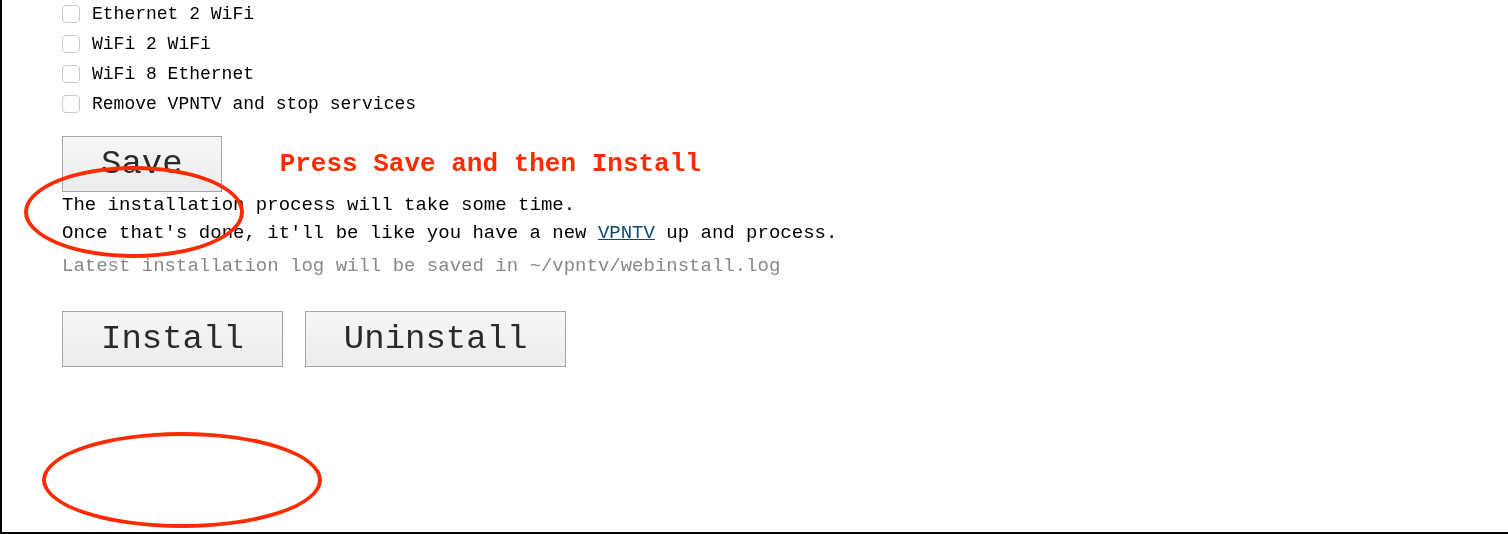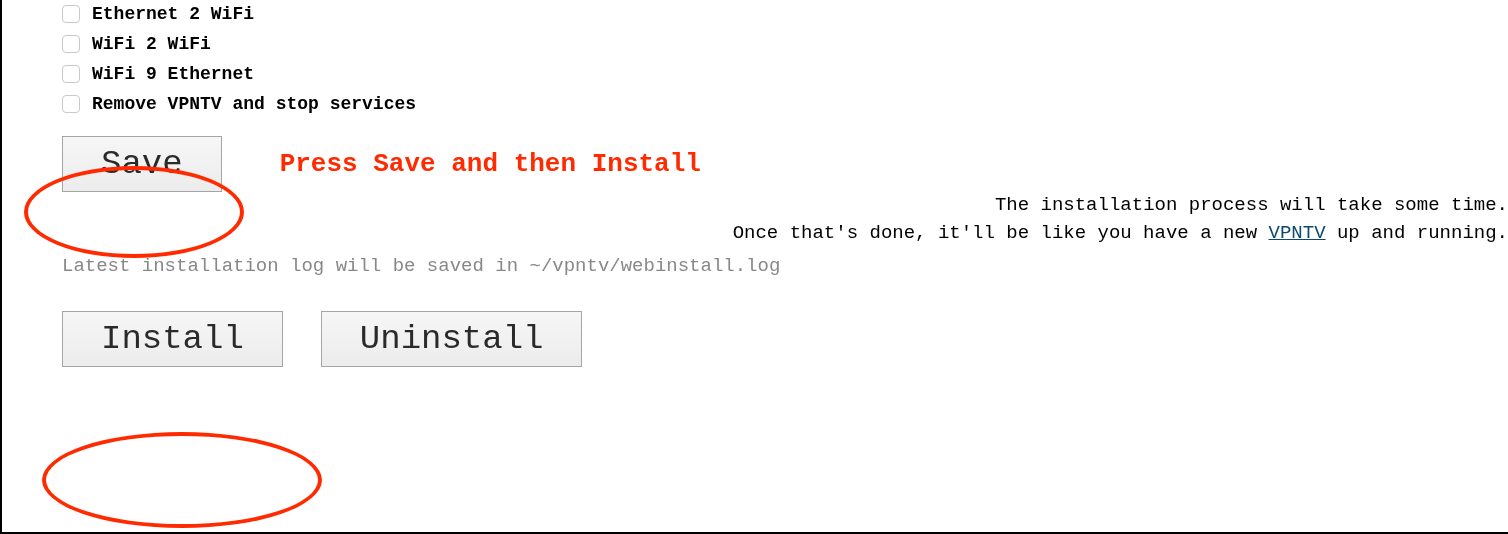--- a/index.html
+++ b/index.html
@@ -33,21 +33,21 @@
     .checkbox-box {
       width: 18px;
       height: 18px;
       border: 1.5px solid #c9c9c9;
       border-radius: 4px;
       background: #fff;
       margin-right: 12px;
       flex-shrink: 0;
     }
     .checkbox-label {
-      font-weight: bold;
+      font-weight: normal;
       font-size: 18px;
       font-family: "Courier New", Courier, monospace;
       color: #000;
     }
     .save-row {
       display: flex;
       align-items: center;
       margin-top: 22px;
       position: relative;
     }
@@ -75,37 +75,36 @@
       font-weight: bold;
       margin-top: 40px;
       margin-bottom: 10px;
       color: #000;
     }
     .desc-line {
       font-family: "Courier New", Courier, monospace;
       font-size: 19px;
       line-height: 1.45;
       color: #000;
-      text-align: right;
     }
     .desc-line .link {
       color: #0c4a6e;
       text-decoration: underline;
       cursor: pointer;
     }
     .log-line {
       font-family: "Courier New", Courier, monospace;
       font-size: 19px;
       color: #888;
       margin-top: 8px;
     }
     .install-row {
       margin-top: 34px;
       display: flex;
-      gap: 38px;
+      gap: 22px;
       position: relative;
     }
     .ellipse {
       position: absolute;
       border: 4px solid #ff2a00;
       border-radius: 50%;
       pointer-events: none;
     }
     .ellipse-save {
       width: 220px;
@@ -130,37 +129,37 @@
     <span class="checkbox-label">Ethernet 2 WiFi</span>
   </div>
 
   <div class="checkbox-row">
     <span class="checkbox-box"></span>
     <span class="checkbox-label">WiFi 2 WiFi</span>
   </div>
 
   <div class="checkbox-row">
     <span class="checkbox-box"></span>
-    <span class="checkbox-label">WiFi 9 Ethernet</span>
+    <span class="checkbox-label">WiFi 8 Ethernet</span>
   </div>
 
   <div class="checkbox-row">
     <span class="checkbox-box"></span>
     <span class="checkbox-label">Remove VPNTV and stop services</span>
   </div>
 
   <div class="save-row">
     <button class="btn">Save</button>
     <span class="annotation-text">Press Save and then Install</span>
   </div>
 
 
   <div class="desc-line">The installation process will take some time.</div>
   <div class="desc-line">
-    <span>Once that's done, it'll be like you have a new </span><a class="link">VPNTV</a><span> up and running.</span>
+    <span>Once that's done, it'll be like you have a new </span><a class="link">VPNTV</a><span> up and process.</span>
   </div>
   <div class="log-line">Latest installation log will be saved in ~/vpntv/webinstall.log</div>
 
   <div class="install-row">
     <button class="btn">Install</button>
     <button class="btn">Uninstall</button>
   </div>
 
 </div>
 

